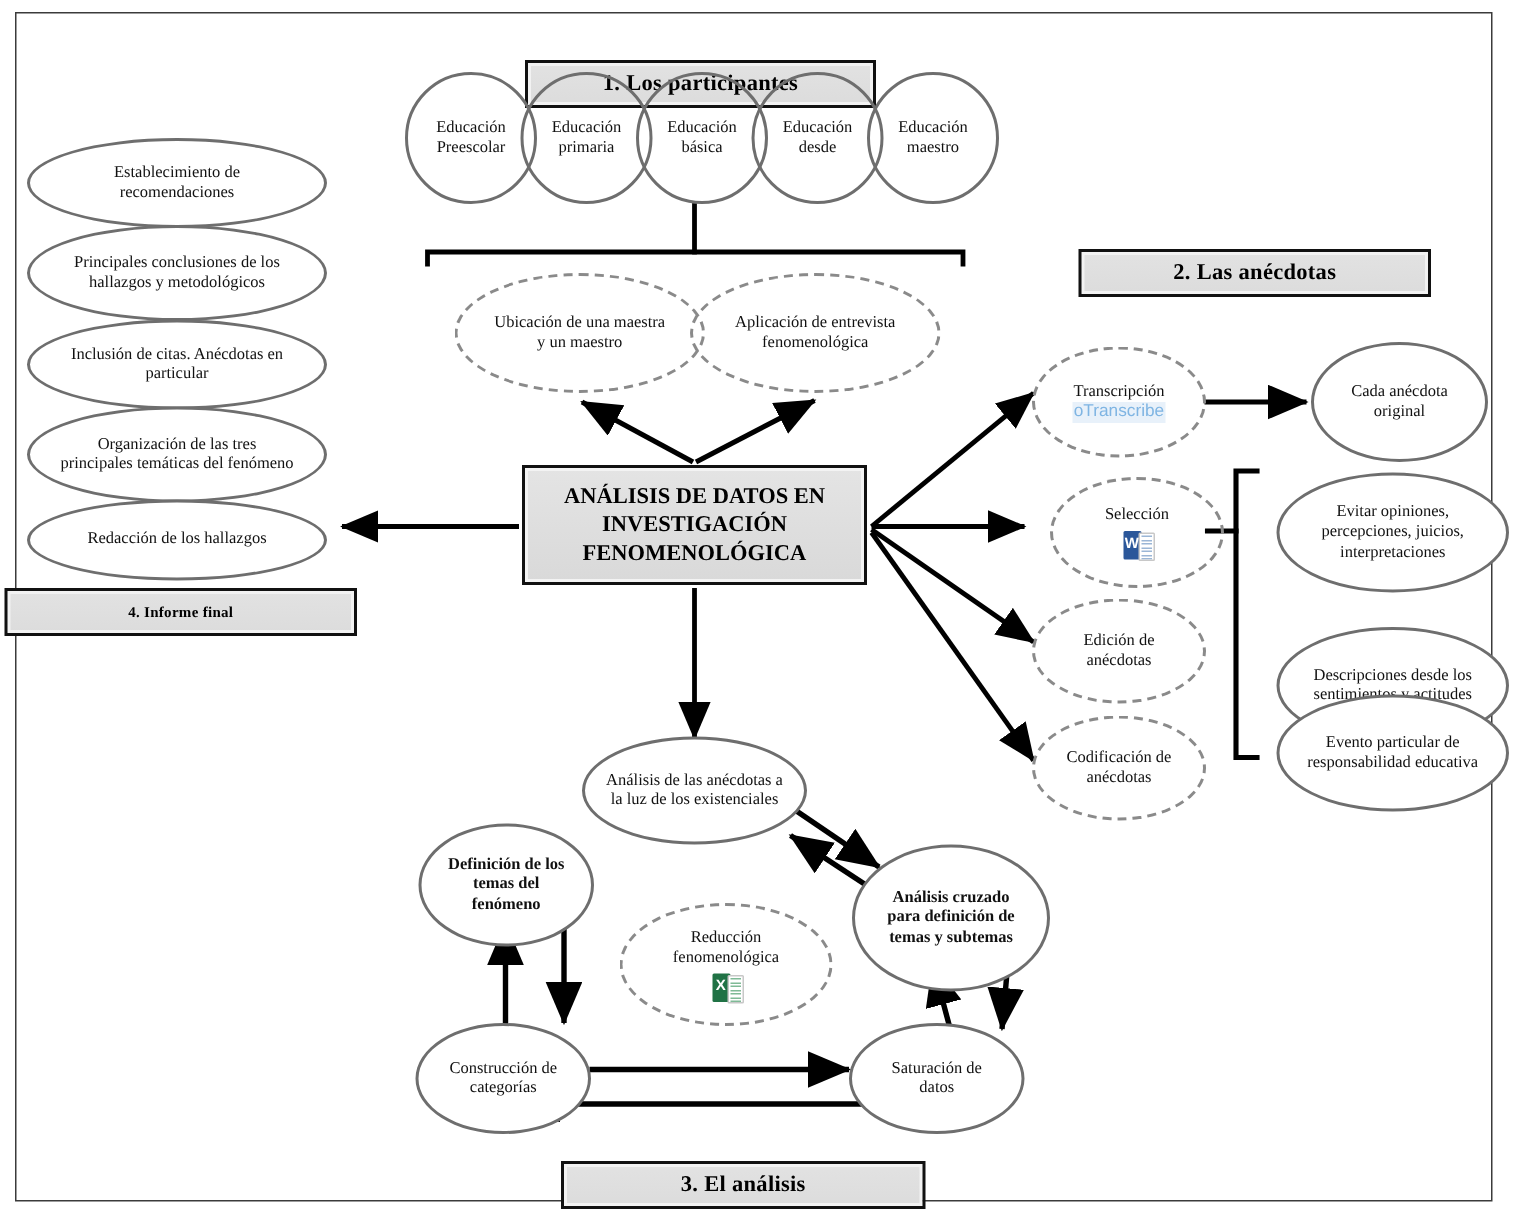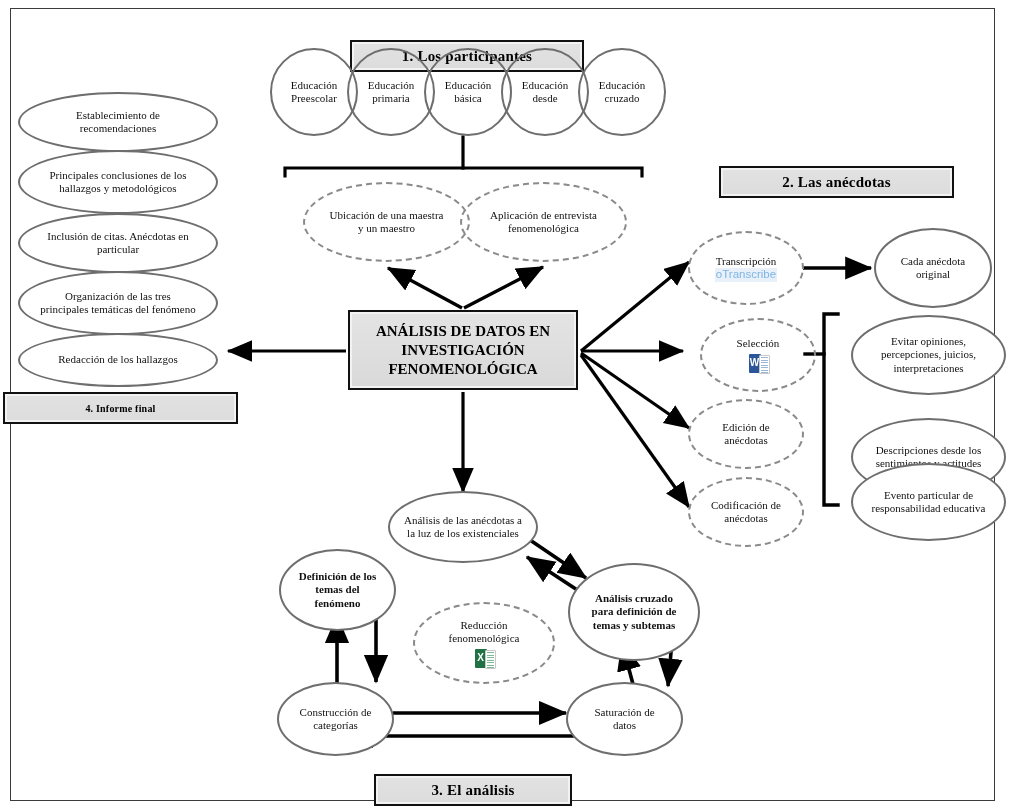--- a/index.html
+++ b/index.html
@@ -202,21 +202,21 @@
   </svg>
 
   <div class="banner" style="left:350px;top:4px;width:234px;height:32px;font-size:15px;margin-top:36px;">
     <span>1. Los participantes</span>
   </div>
 
   <div class="banner" style="left:719px;top:166px;width:235px;height:32px;font-size:15px;">
     <span>2. Las anécdotas</span>
   </div>
 
-  <div class="banner" style="left:374px;top:774px;width:198px;height:32px;font-size:15px;">
+  <div class="banner" style="left:374px;top:774px;width:243px;height:32px;font-size:15px;">
     <span>3. El análisis</span>
   </div>
 
   <div class="banner" style="left:3px;top:392px;width:235px;height:32px;font-size:10px;">
     <span>4. Informe final</span>
   </div>
 
   <div id="center-box">
     <span>ANÁLISIS DE DATOS EN INVESTIGACIÓN FENOMENOLÓGICA</span>
   </div>
@@ -232,21 +232,21 @@
   <div class="node circle fs11" style="left:424px;top:48px;width:88px;height:88px;">
     <span class="lbl">Educación</span>
     <span class="lbl">básica</span>
   </div>
   <div class="node circle fs11" style="left:501px;top:48px;width:88px;height:88px;">
     <span class="lbl">Educación</span>
     <span class="lbl">desde</span>
   </div>
   <div class="node circle fs11" style="left:578px;top:48px;width:88px;height:88px;">
     <span class="lbl">Educación</span>
-    <span class="lbl">cruzado</span>
+    <span class="lbl">maestro</span>
   </div>
 
   <div class="node ellipse dashed fs11" style="left:303px;top:182px;width:167px;height:80px;padding:0 22px;">
     <span class="lbl">Ubicación de una maestra y un maestro</span>
   </div>
   <div class="node ellipse dashed fs11" style="left:460px;top:182px;width:167px;height:80px;padding:0 22px;">
     <span class="lbl">Aplicación de entrevista fenomenológica</span>
   </div>
 
   <div class="node ellipse fs11" style="left:18px;top:92px;width:200px;height:60px;padding:0 24px;">

